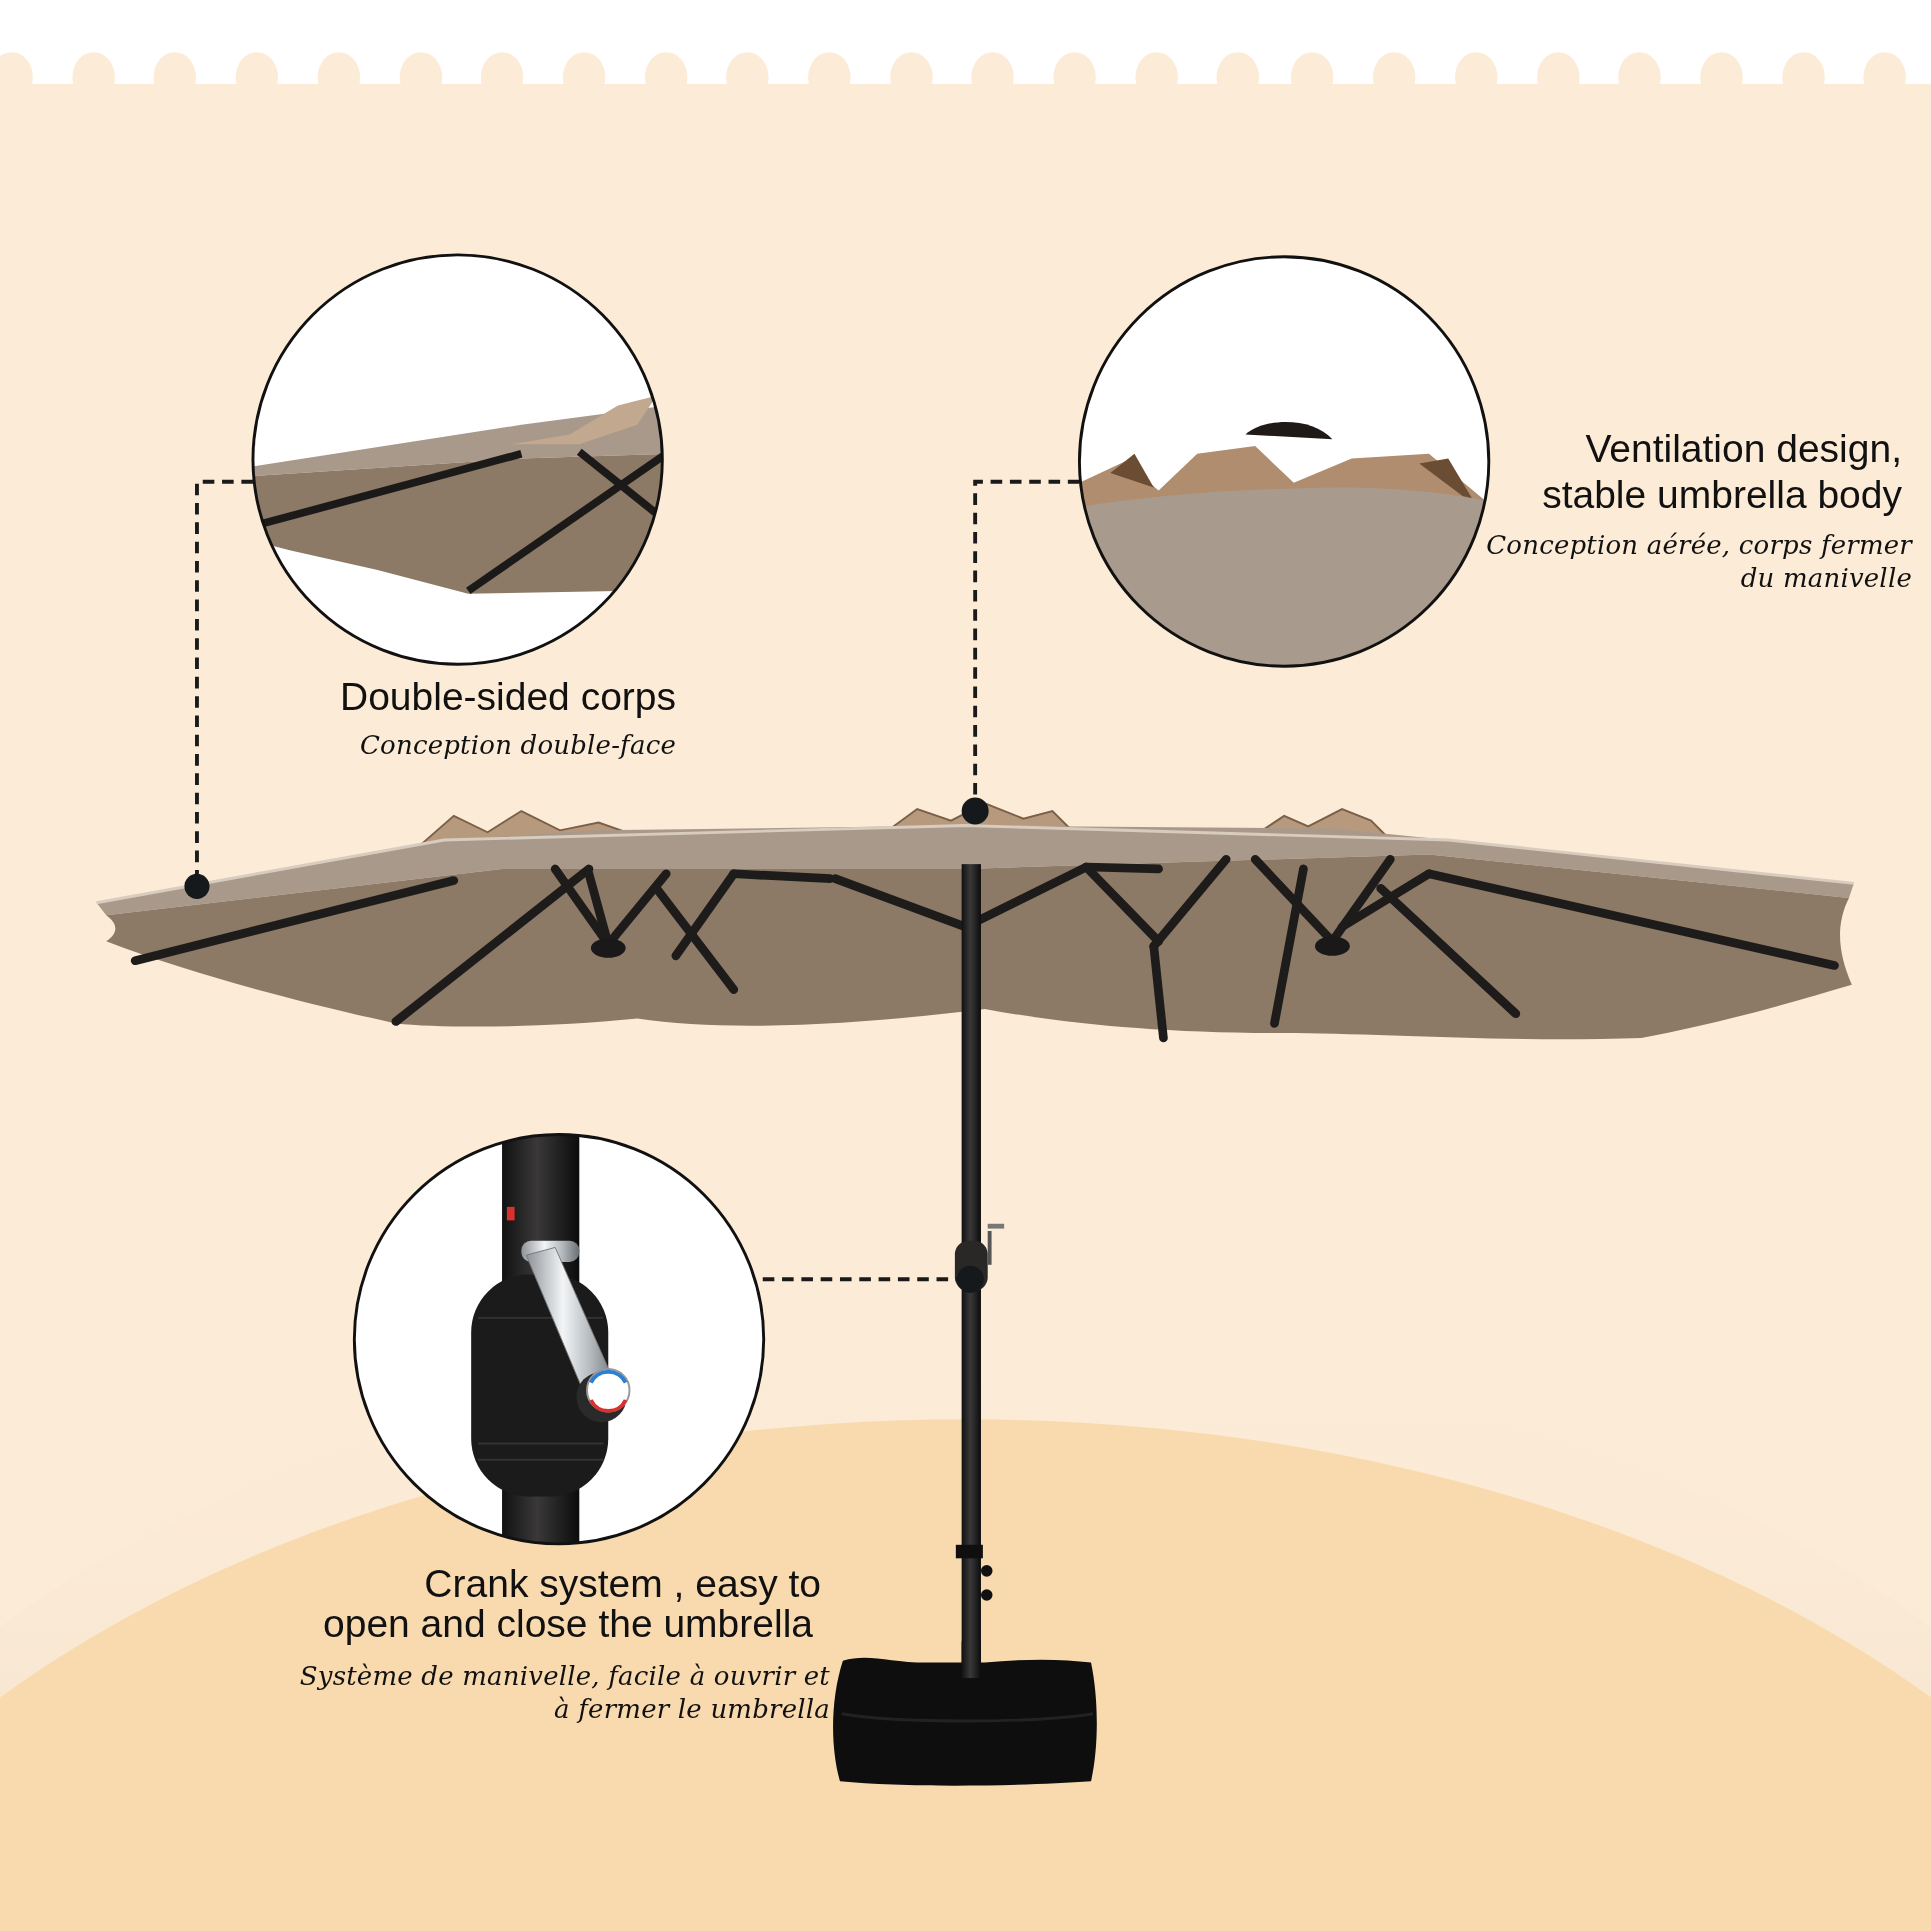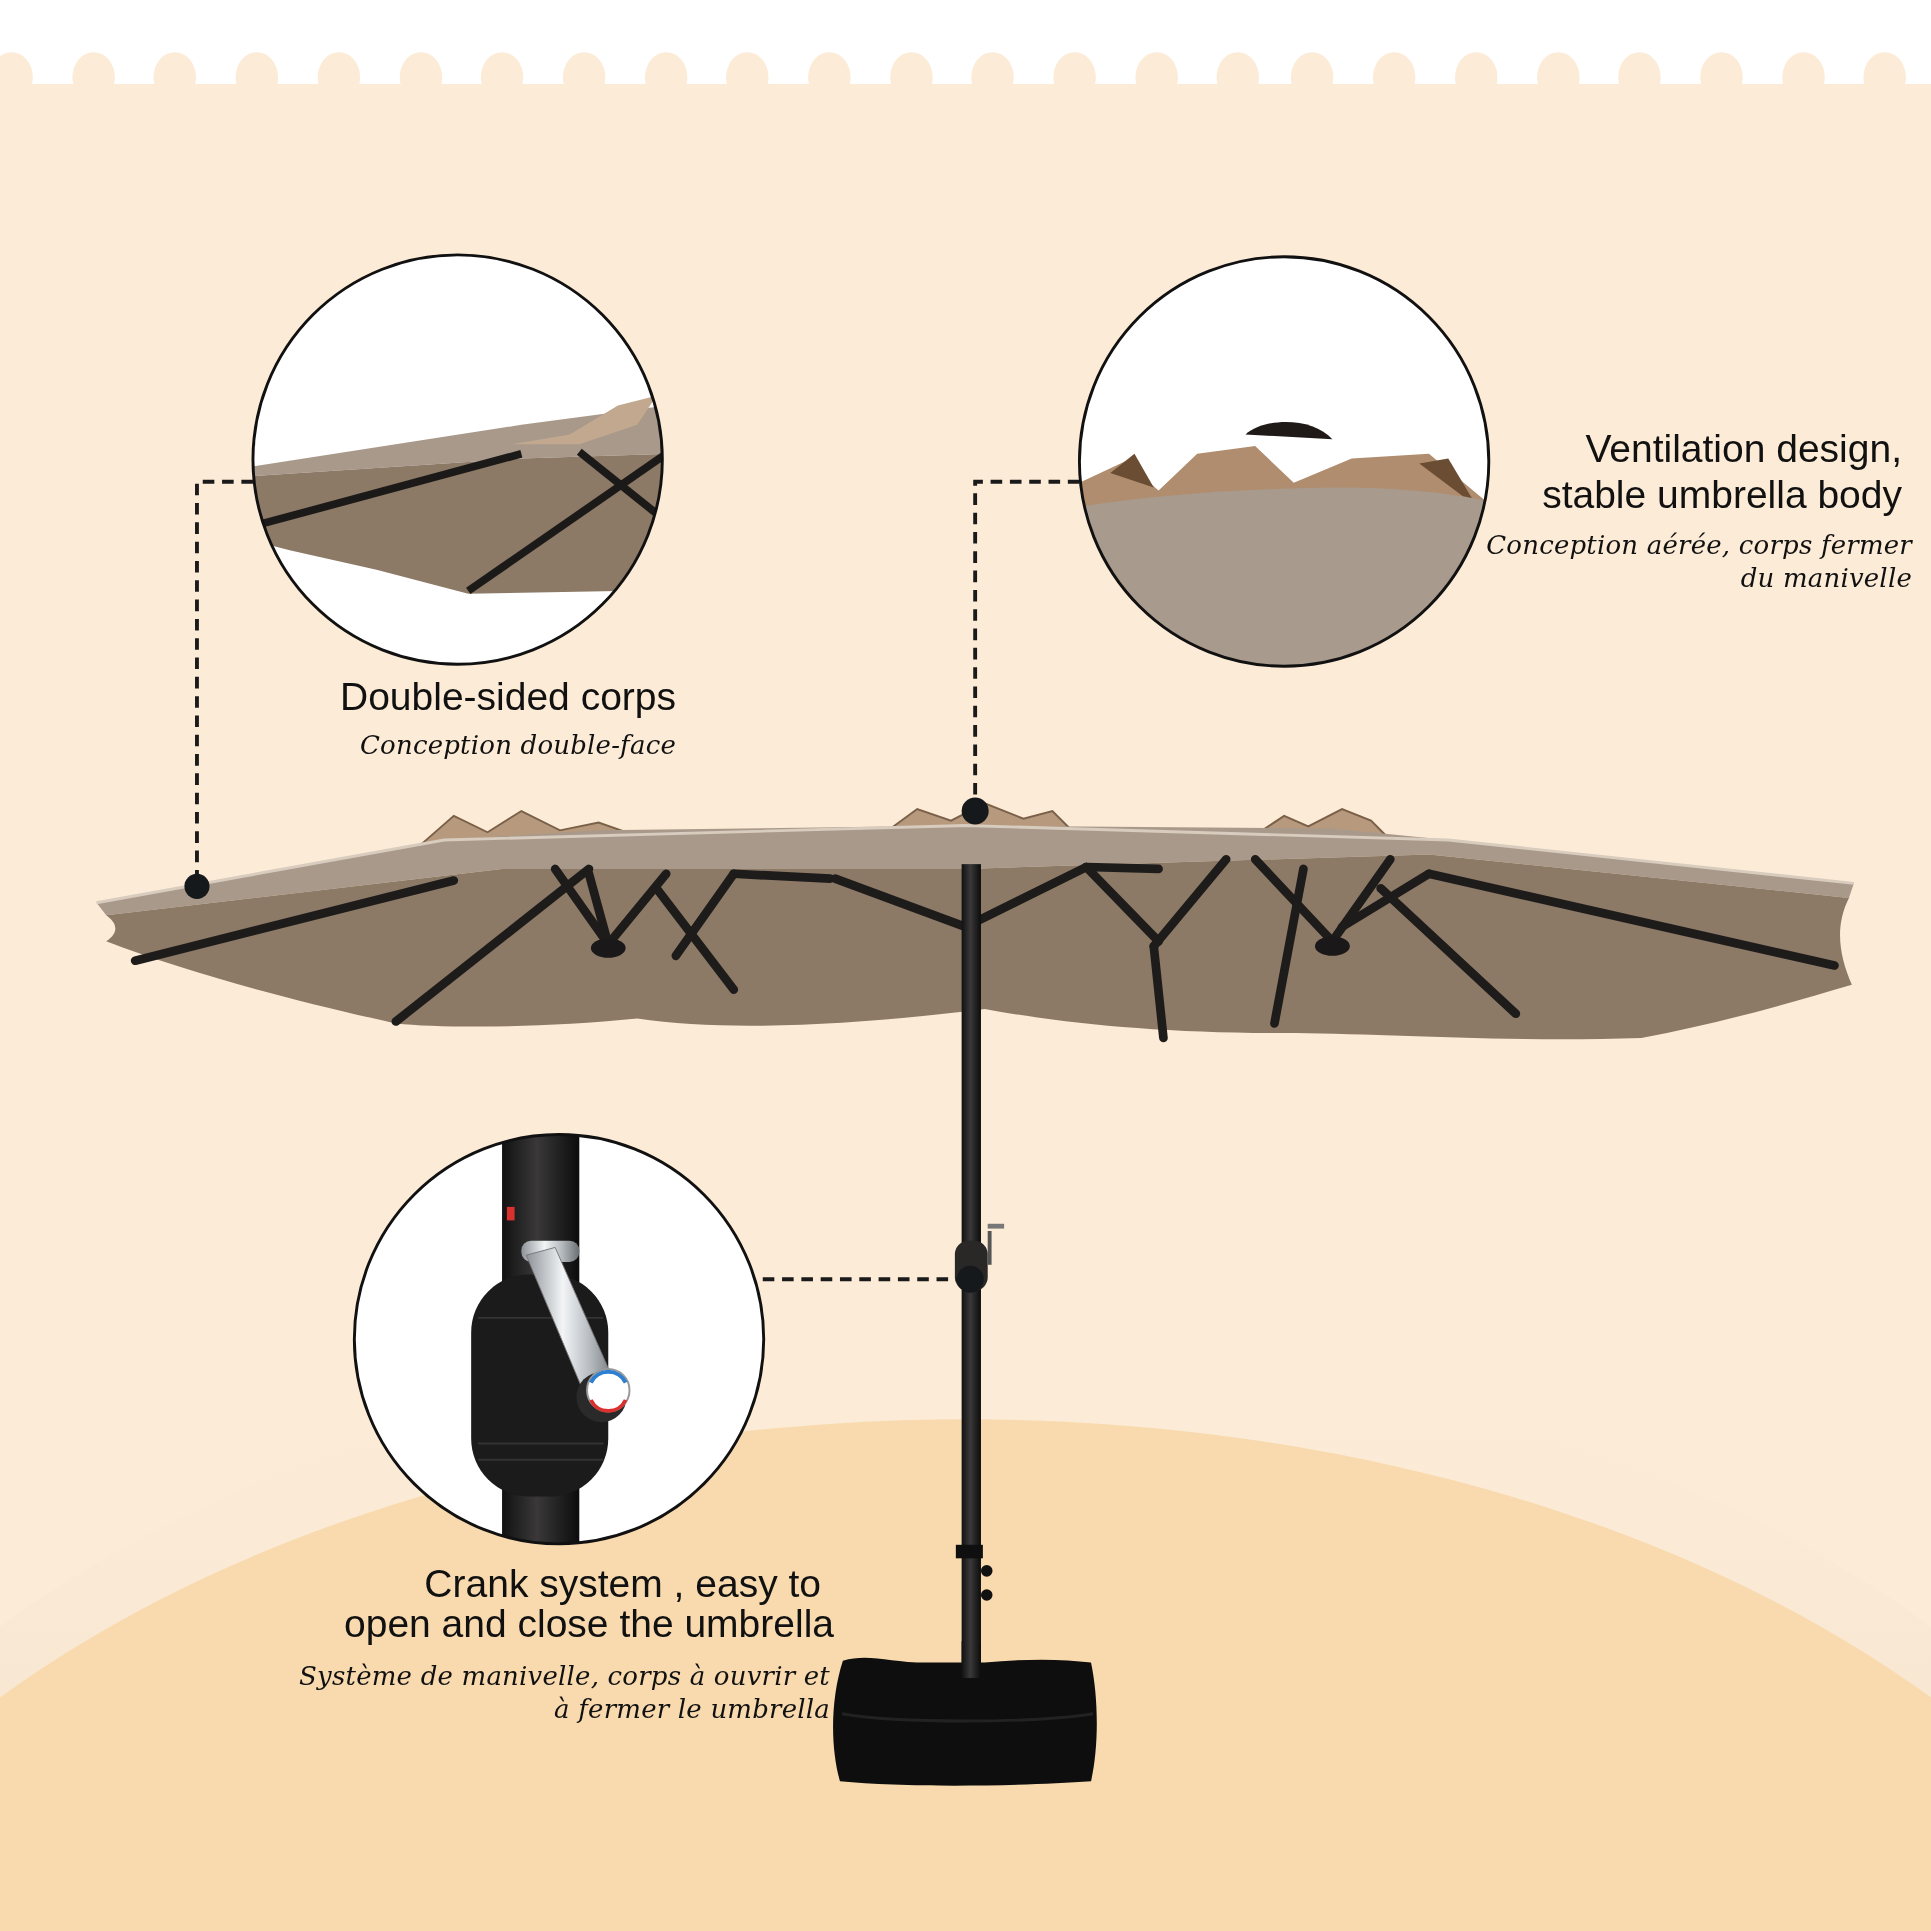--- a/index.html
+++ b/index.html
@@ -202,19 +202,19 @@
 
   <div class="feature">
     <div class="label en" style="left:1477px; top:425px; width:425px;">Ventilation design,</div>
     <div class="label en" style="left:1477px; top:471px; width:425px;">stable umbrella body</div>
     <div class="label fr" style="left:1468px; top:529px; width:444px;">Conception aérée, corps fermer</div>
     <div class="label fr" style="left:1468px; top:562px; width:444px;">du manivelle</div>
   </div>
 
   <div class="feature">
     <div class="label en" style="left:280px; top:1553px; width:541px;margin-top:7px;">Crank system , easy to</div>
-    <div class="label en" style="left:293px; top:1600px; width:541px;">open and close the umbrella</div>
-    <div class="label fr" style="left:270px; top:1660px; width:560px;">Système de manivelle, corps à ouvrir et</div>
+    <div class="label en" style="left:272px; top:1600px; width:541px;">open and close the umbrella</div>
+    <div class="label fr" style="left:270px; top:1660px; width:560px;">Système de manivelle, facile à ouvrir et</div>
     <div class="label fr" style="left:270px; top:1693px; width:560px;">à fermer le umbrella</div>
   </div>
 
 </div>
 
 
 </body></html>

